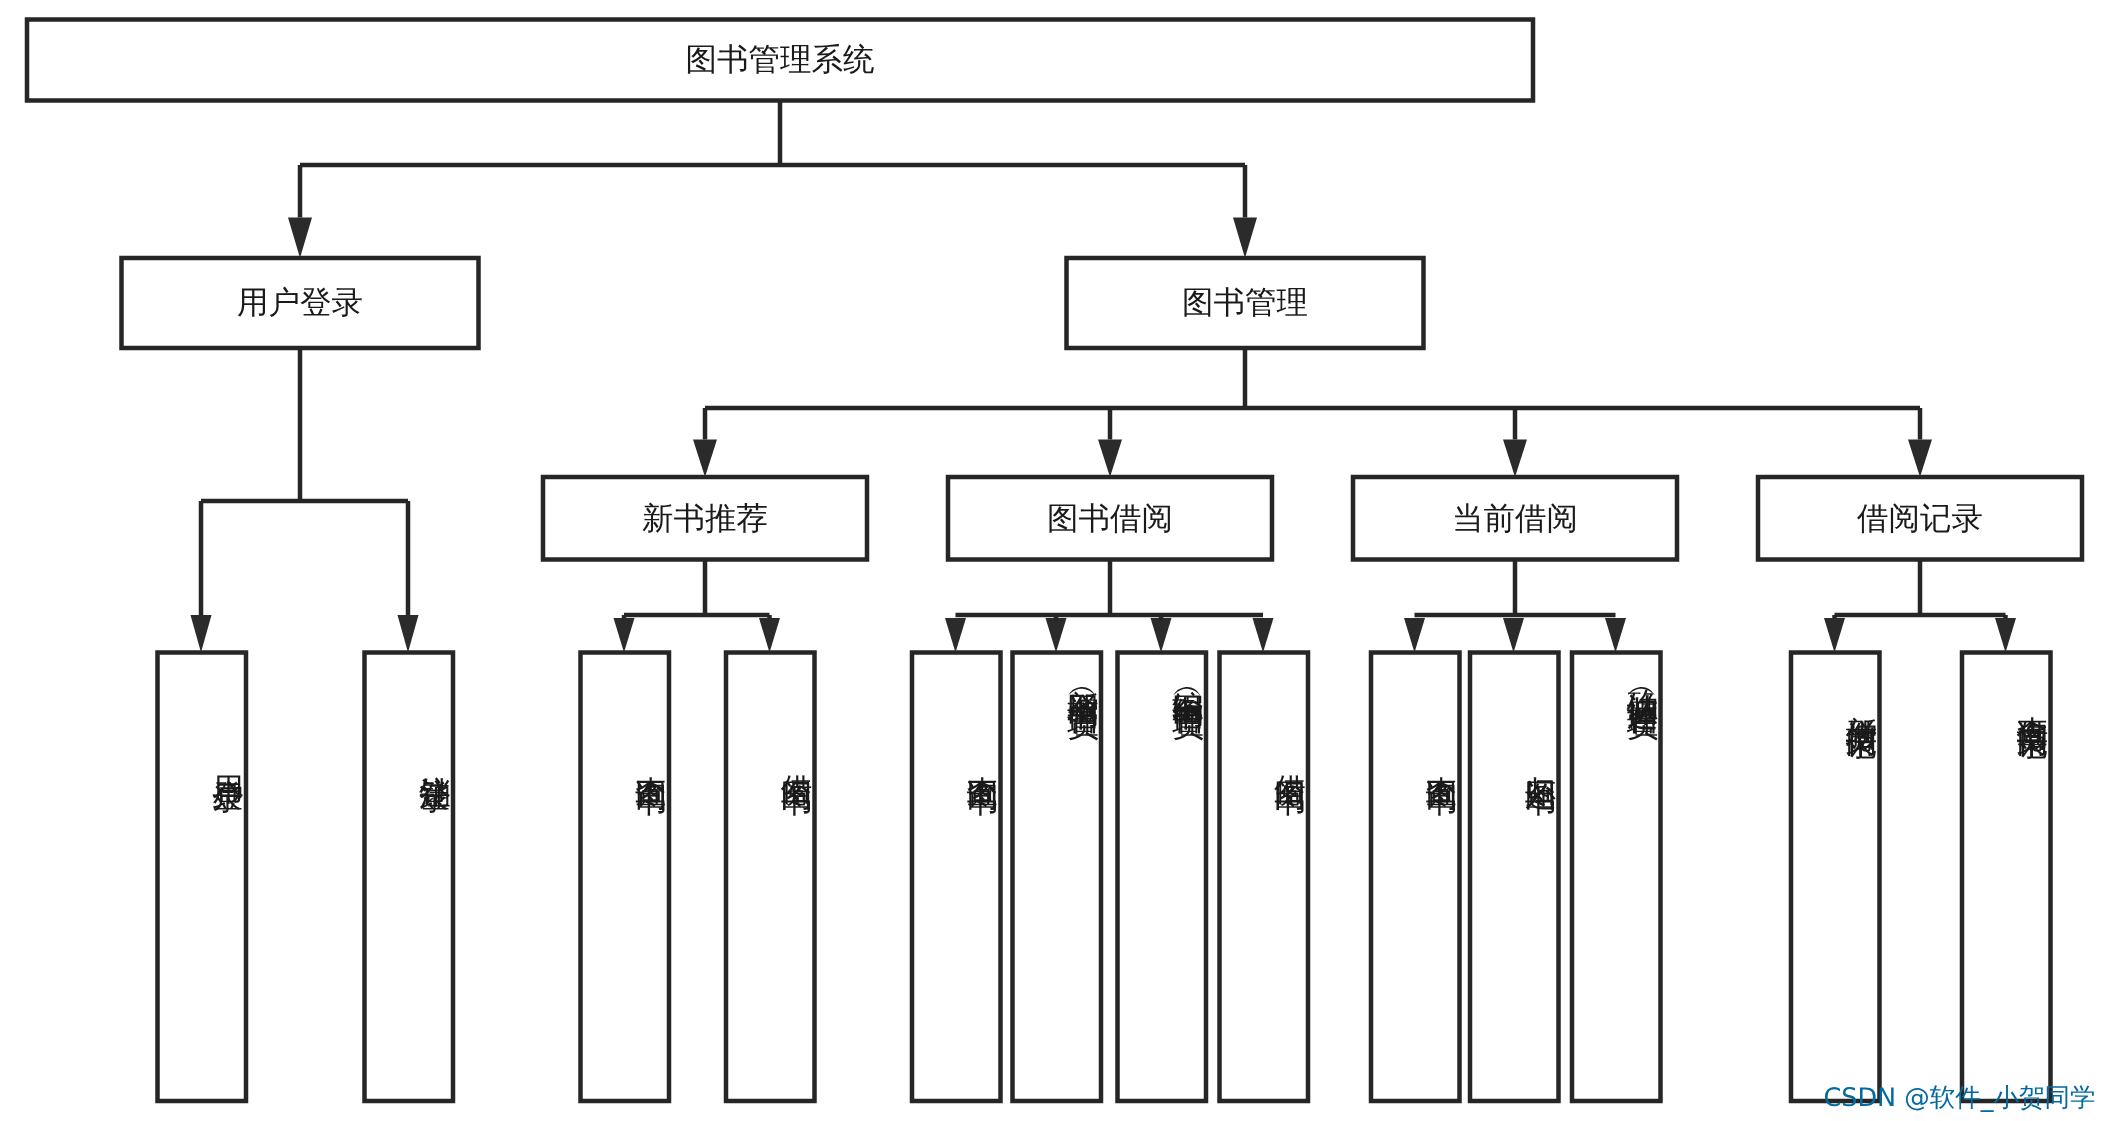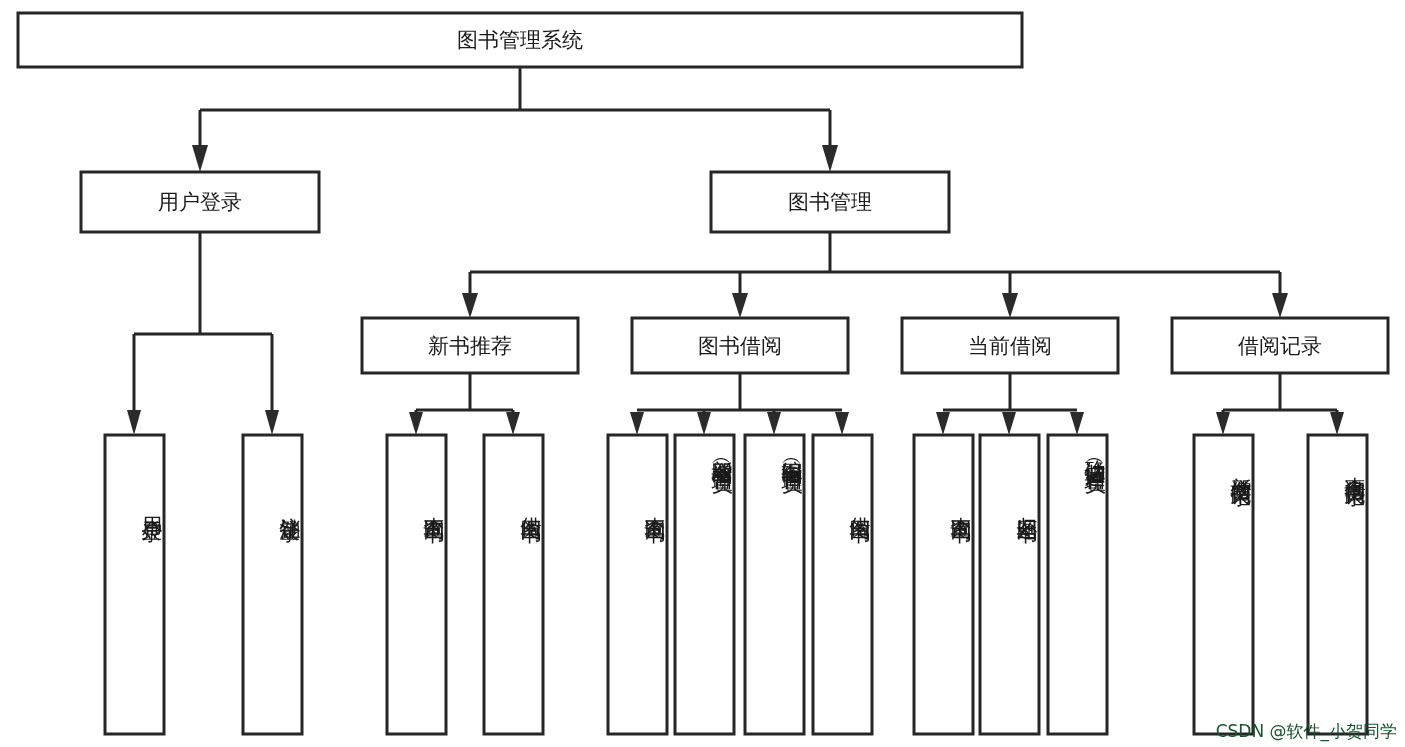--- a/index.html
+++ b/index.html
@@ -61,21 +61,21 @@
     white-space: nowrap;
     text-align: center;
     pointer-events: none;
   }
   .watermark {
     position: absolute;
     right: 8px;
     bottom: 4px;
     font-family: "DejaVu Sans", "Liberation Sans", sans-serif;
     font-size: 17px;
-    color: #14532d;
+    color: #0369a1;
     white-space: nowrap;
   }
 </style>
 </head>
 <body>
 
 <div id="diagram-root">
 
   <svg class="flow" viewBox="0 0 1405 747" xmlns="http://www.w3.org/2000/svg">
 

